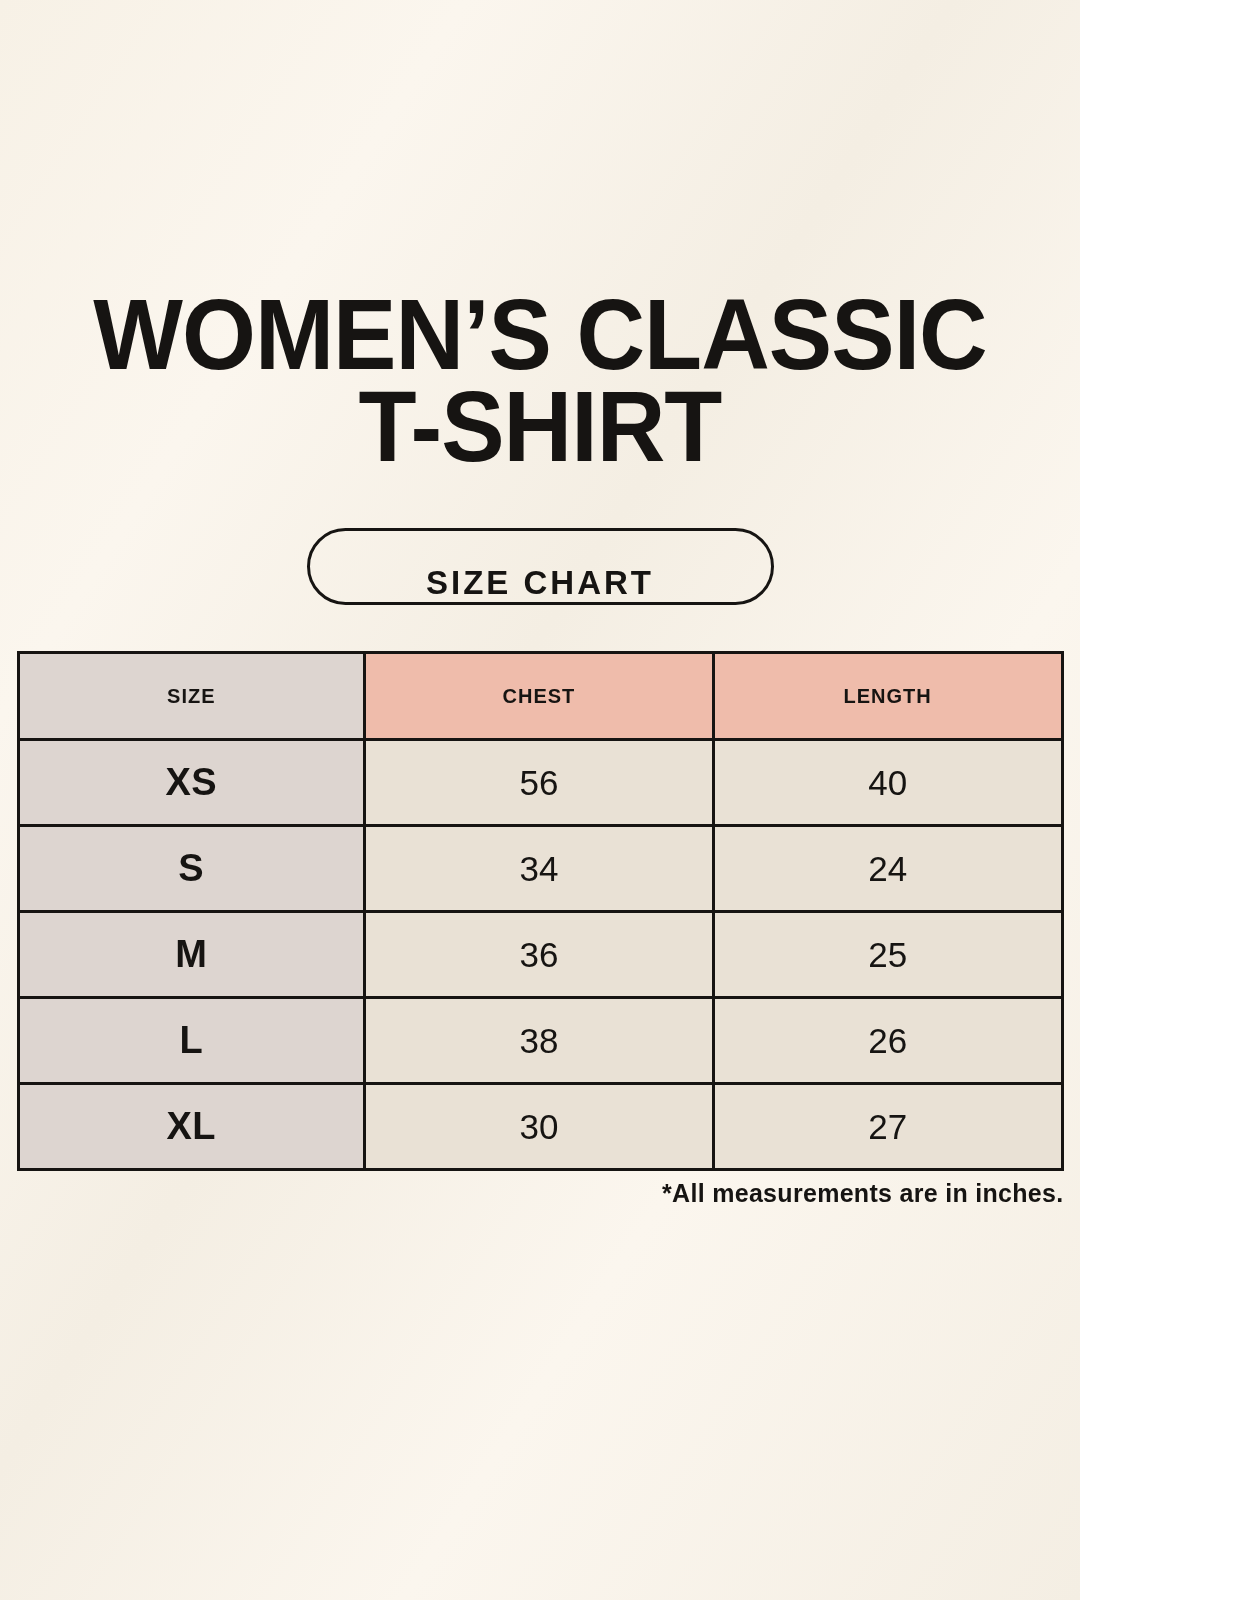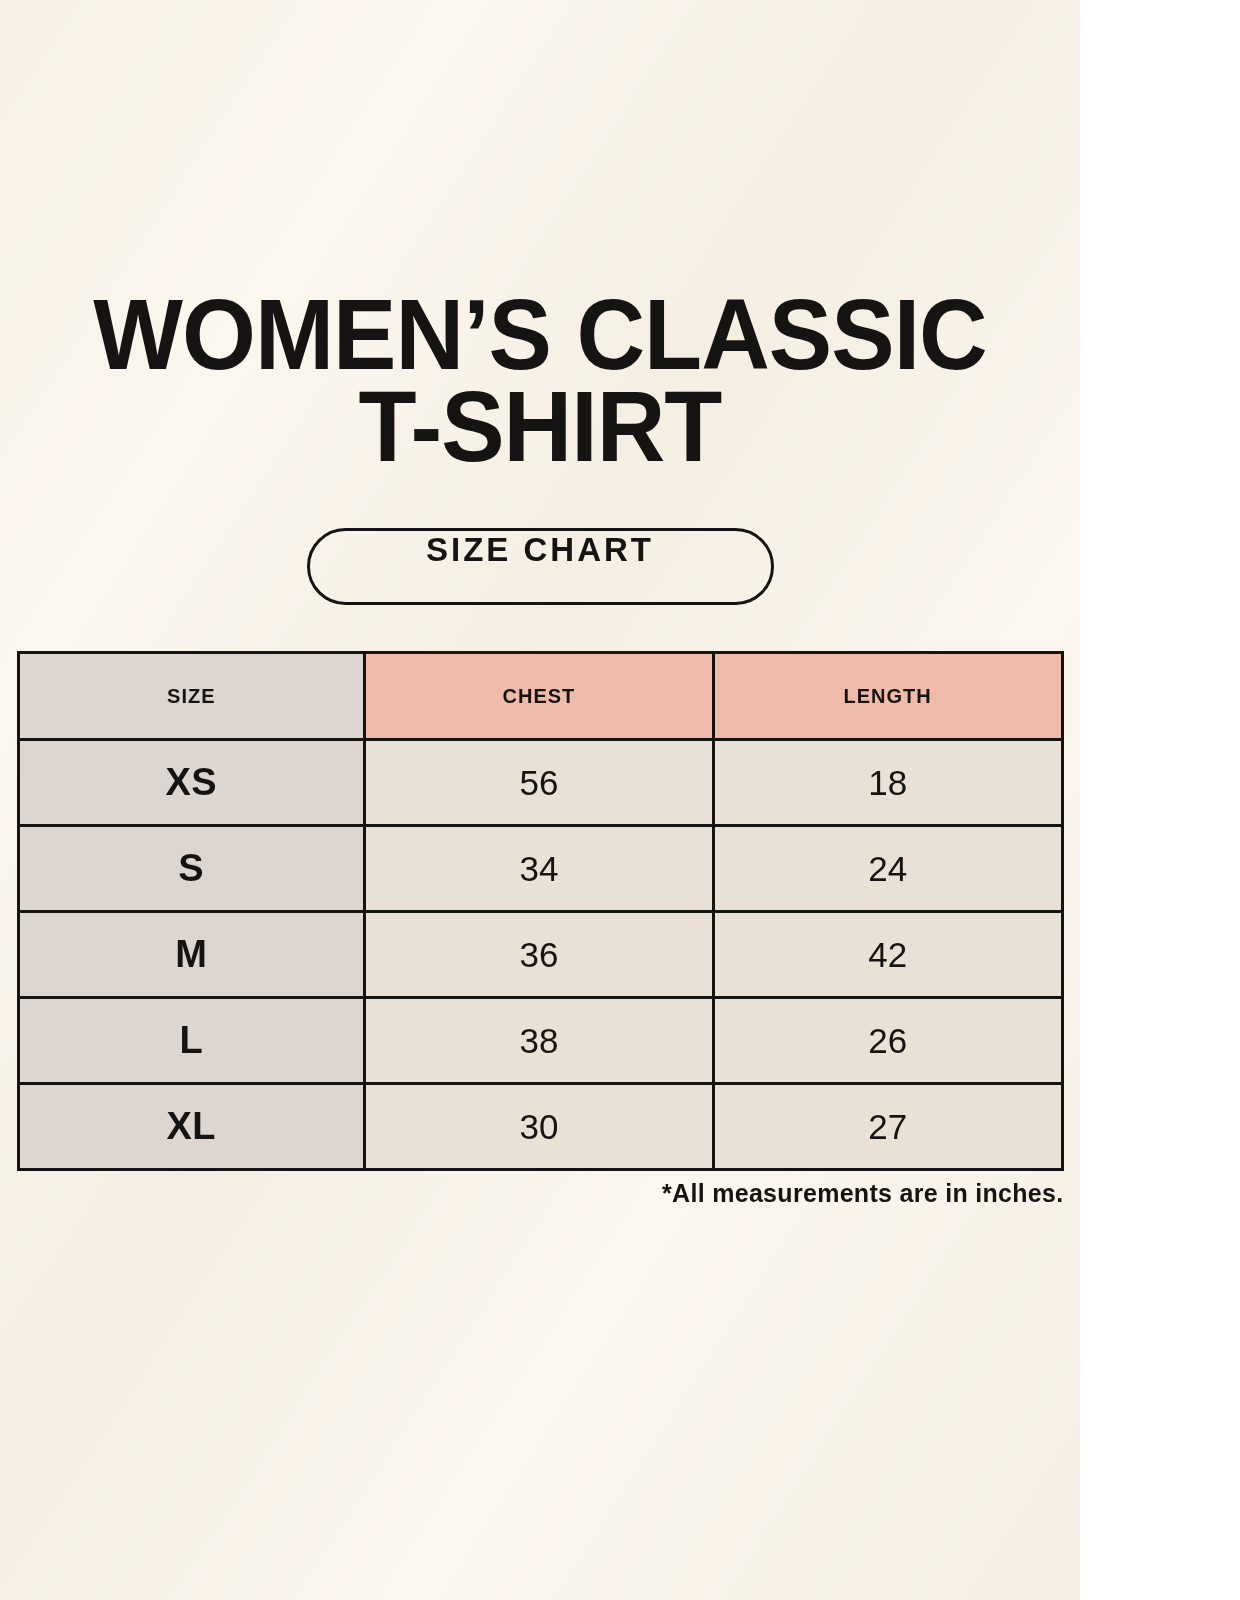--- a/index.html
+++ b/index.html
@@ -26,21 +26,21 @@
     letter-spacing:-1px;
     transform:scaleX(.95);
     transform-origin:center;
     color:var(--ink);
   }
   .pill{
     width:467px;height:77px;
     margin:56px auto 0;
     border:3px solid var(--line);
     border-radius:44px;
-    display:flex;align-items:flex-start;justify-content:center;
+    display:flex;align-items:flex-end;justify-content:center;
     background:transparent;
   }
   .pill span{
     font-size:33px;font-weight:700;letter-spacing:3px;
   }
   .size-table{
     width:1047px;
     margin:46px auto 0;
     border-collapse:collapse;
     table-layout:fixed;
@@ -94,31 +94,31 @@
       <tr>
         <th class="col-size">SIZE</th>
         <th class="col-measure">CHEST</th>
         <th class="col-measure">LENGTH</th>
       </tr>
     </thead>
     <tbody>
         <tr>
           <th>XS</th>
           <td>56</td>
-          <td>18</td>
+          <td>40</td>
         </tr>
         <tr>
           <th>S</th>
           <td>34</td>
           <td>24</td>
         </tr>
         <tr>
           <th>M</th>
           <td>36</td>
-          <td>42</td>
+          <td>25</td>
         </tr>
         <tr>
           <th>L</th>
           <td>38</td>
           <td>26</td>
         </tr>
         <tr>
           <th>XL</th>
           <td>30</td>
           <td>27</td>

